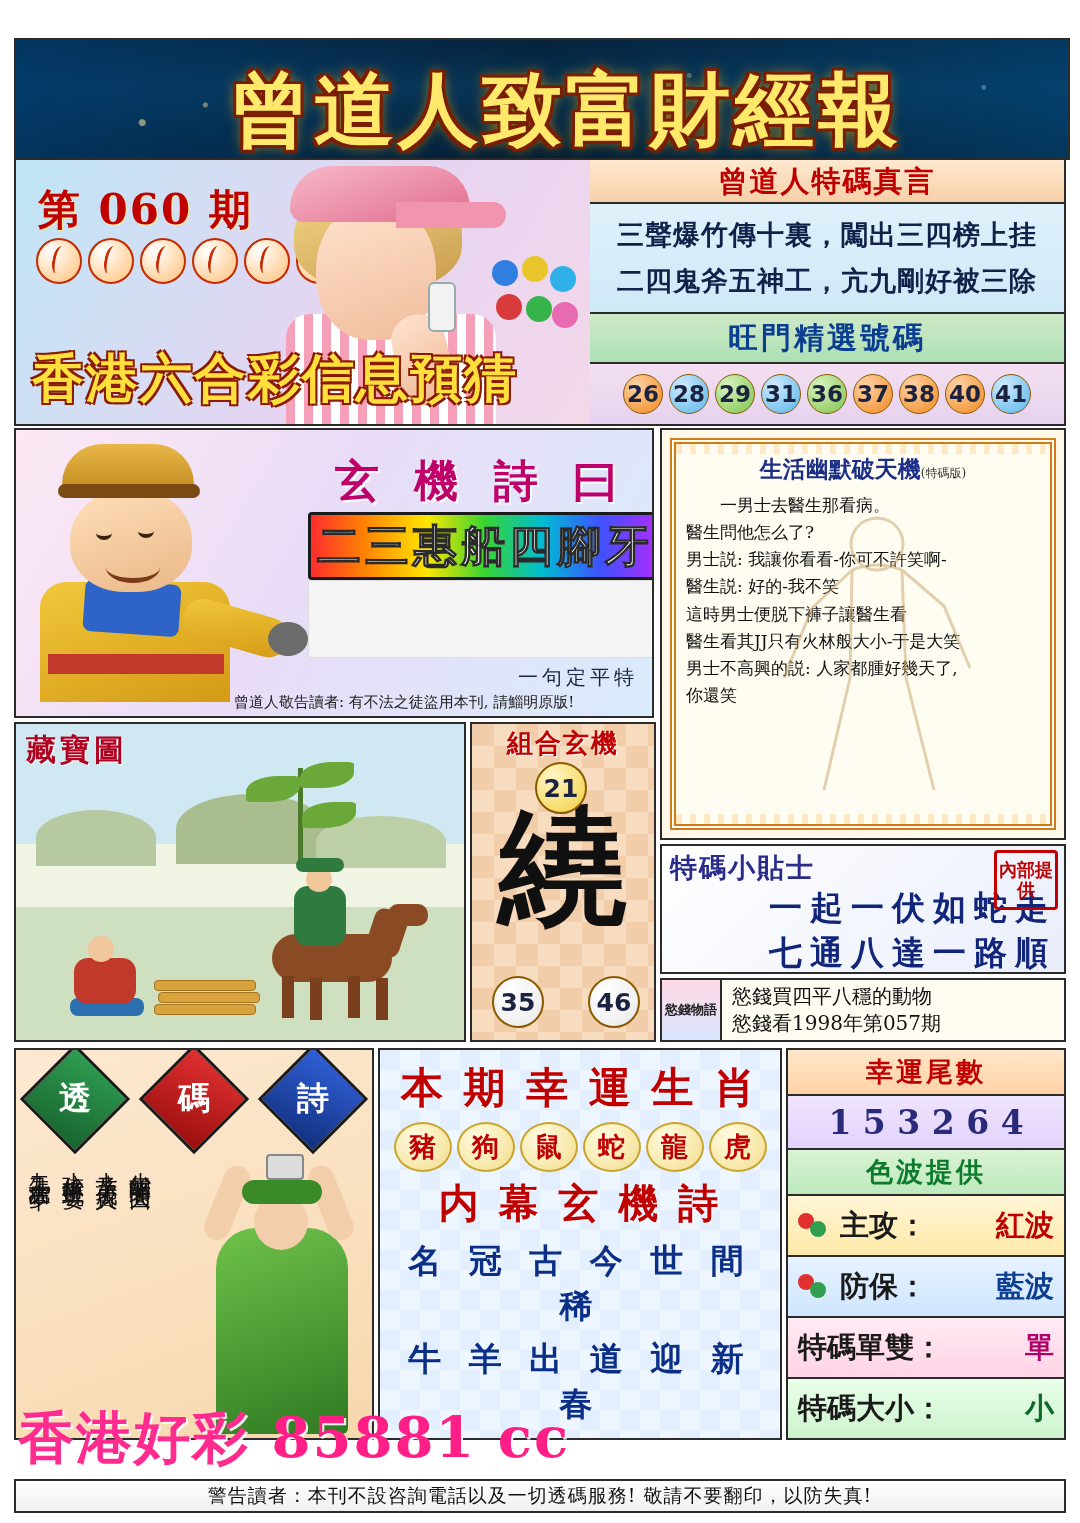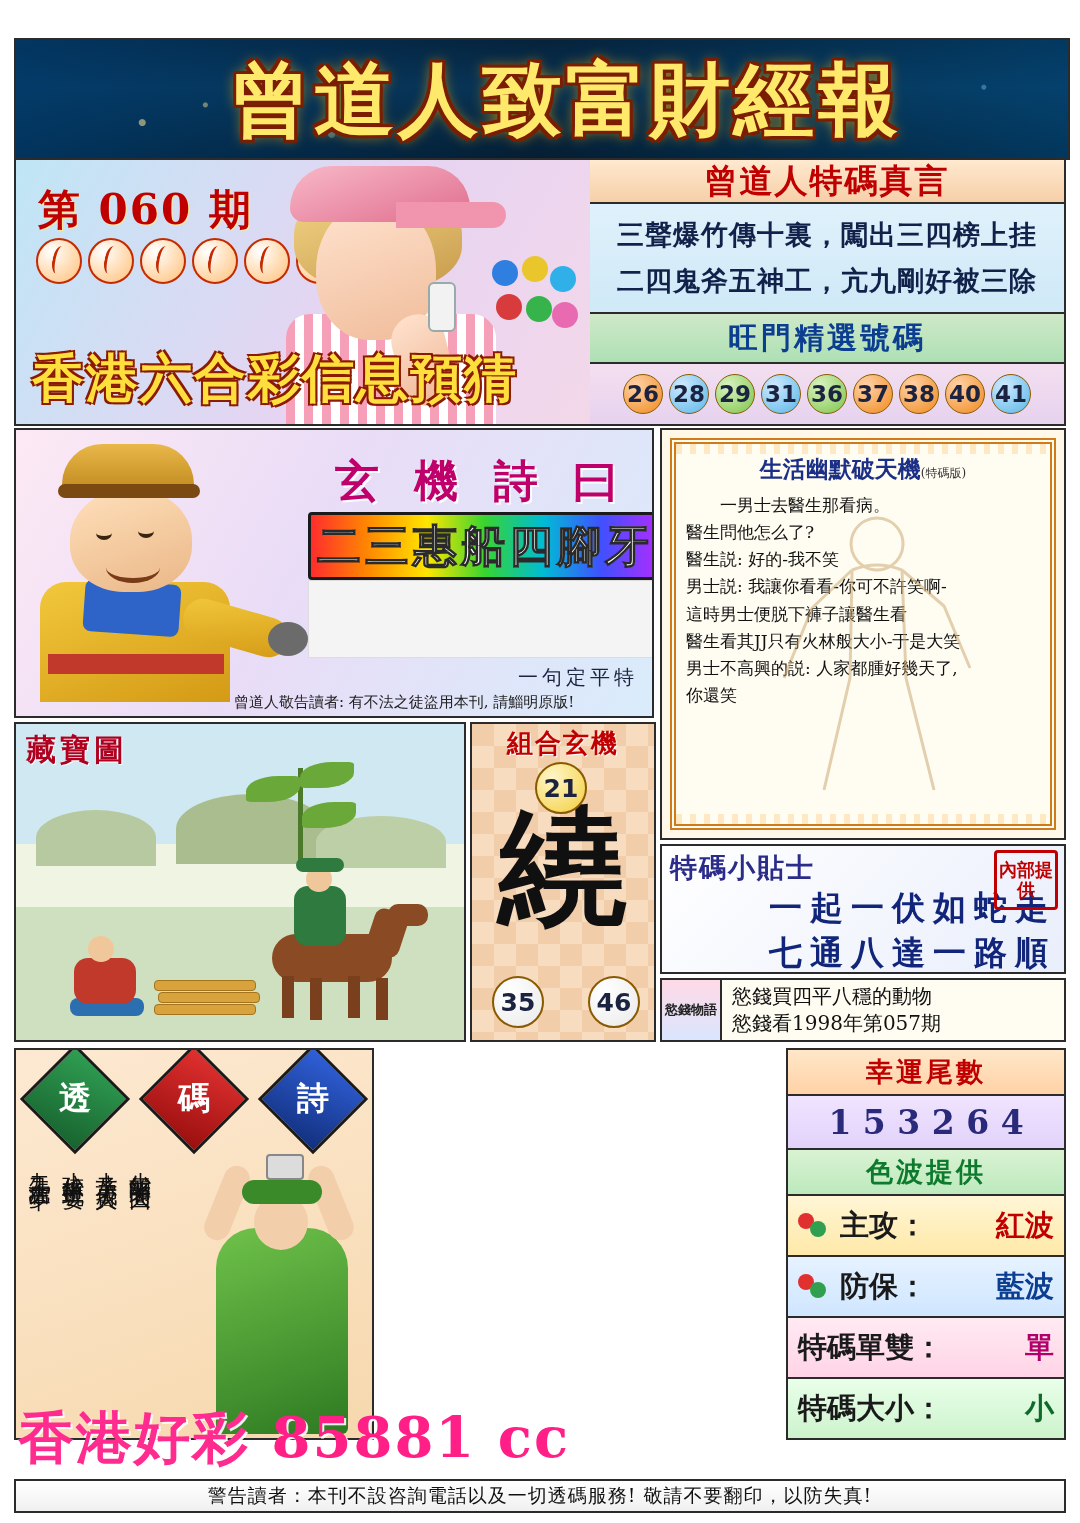--- a/index.html
+++ b/index.html
@@ -21,21 +21,21 @@
     background:
       radial-gradient(circle at 12% 70%, rgba(255,230,150,.55) 0 3px, transparent 4px),
       radial-gradient(circle at 18% 55%, rgba(255,230,150,.45) 0 2px, transparent 3px),
       radial-gradient(circle at 30% 80%, rgba(120,200,255,.35) 0 3px, transparent 4px),
       radial-gradient(circle at 64% 30%, rgba(255,255,255,.25) 0 2px, transparent 3px),
       radial-gradient(circle at 82% 62%, rgba(255,200,120,.35) 0 3px, transparent 4px),
       radial-gradient(circle at 92% 40%, rgba(140,220,255,.35) 0 2px, transparent 3px),
       linear-gradient(90deg, rgba(0,60,110,.7), rgba(0,20,45,.2) 50%, rgba(0,70,120,.6));
   }
   .masthead h1{
-    position:relative;margin:0;line-height:118px;text-align:center;
+    position:relative;margin:10px;line-height:118px;text-align:center;
     font-size:80px;font-weight:bold;letter-spacing:4px;
     font-family:"DejaVu Serif","Liberation Serif",serif;
     color:#ffe96b;
     text-shadow:
       -3px -3px 0 #7b1d00, 3px -3px 0 #7b1d00, -3px 3px 0 #7b1d00, 3px 3px 0 #7b1d00,
       0 0 14px rgba(255,180,0,.8);
     padding-left: 48px;
   }
 
   
@@ -106,21 +106,21 @@
     font-size:52px;font-weight:bold;letter-spacing:2px;
     font-family:"DejaVu Serif","Liberation Serif",serif;
     color:#ffdf3d;
     text-shadow:-2px -2px 0 #8a1a00,2px -2px 0 #8a1a00,-2px 2px 0 #8a1a00,2px 2px 0 #8a1a00;
   }
   .topright{width:476px;height:100%;display:flex;flex-direction:column;}
   .tr-head{
     height:42px;line-height:42px;text-align:center;
     background:linear-gradient(180deg,#ffe9cf,#f6cfa8);
     border-bottom:2px solid #2b2b2b;
-    color:#c00000;font-weight:bold;font-size:33px;letter-spacing:2px;
+    color:#c00000;font-weight:bold;font-size:29px;letter-spacing:2px;
     font-family:"DejaVu Serif","Liberation Serif",serif;
   }
   .tr-poem{
     flex:1;background:linear-gradient(180deg,#dff1fb,#cfe9f7);
     border-bottom:2px solid #2b2b2b;display:flex;flex-direction:column;
     justify-content:center;gap:10px;padding:6px 10px;box-sizing:border-box;
   }
   .tr-poem div{
     font-size:27px;color:#11224a;letter-spacing:1px;text-align:center;font-weight:bold;
     font-family:"DejaVu Serif","Liberation Serif",serif;
@@ -540,22 +540,22 @@
         <path d="M105 20 a26 26 0 1 0 .1 0 Z" fill="none" stroke="#c8a26a" stroke-width="3"></path>
         <path d="M80 72 L40 110 L12 180 M130 72 L172 108 L198 170" fill="none" stroke="#c8a26a" stroke-width="3"></path>
         <path d="M80 72 L78 180 L52 292 M130 72 L134 180 L162 292" fill="none" stroke="#c8a26a" stroke-width="3"></path>
         <path d="M80 72 Q105 62 130 72" fill="none" stroke="#c8a26a" stroke-width="3"></path>
       </svg>
       <h3>
         <span>生活幽默破天機</span><small>(特碼版)</small>
       </h3>
       <p class="indent">一男士去醫生那看病。</p>
       <p>醫生問他怎么了?</p>
+      <p>男士説: 我讓你看看-你可不許笑啊-</p>
       <p>醫生説: 好的-我不笑</p>
-      <p>男士説: 我讓你看看-你可不許笑啊-</p>
       <p>這時男士便脱下褲子讓醫生看</p>
       <p>醫生看其JJ只有火林般大小-于是大笑</p>
       <p>男士不高興的説: 人家都腫好幾天了,</p>
       <p>你還笑</p>
     </div>
   </div>
 
   <div class="treasure">
     <div class="label">藏寶圖</div>
     <div class="hill h1"></div>
@@ -637,20 +637,35 @@
     <div class="monk">
       <div class="m-robe"></div>
       <div class="m-arm a1"></div>
       <div class="m-arm a2"></div>
       <div class="m-head"></div>
       <div class="m-hat"></div>
       <div class="m-cam"></div>
     </div>
   </div>
 
+  <div class="botcenter">
+    <div class="bc-h1">本 期 幸 運 生 肖</div>
+    <div class="zodiacs">
+      <span class="zod">豬</span>
+      <span class="zod">狗</span>
+      <span class="zod">鼠</span>
+      <span class="zod">蛇</span>
+      <span class="zod">龍</span>
+      <span class="zod">虎</span>
+    </div>
+    <div class="bc-h2">内 幕 玄 機 詩</div>
+    <div class="bc-line">名 冠 古 今 世 間 稀</div>
+    <div class="bc-line">牛 羊 出 道 迎 新 春</div>
+    <div class="bc-give">送 ： 家 中 有 動 物</div>
+  </div>
 
   <div class="botright">
     <div class="br-h">幸運尾數</div>
     <div class="br-tail">1 5 3 2 6 4</div>
     <div class="br-h2">色波提供</div>
     <div class="br-row row-a">
       <span class="minidots">
           <i></i>
           <i></i>
         </span>

